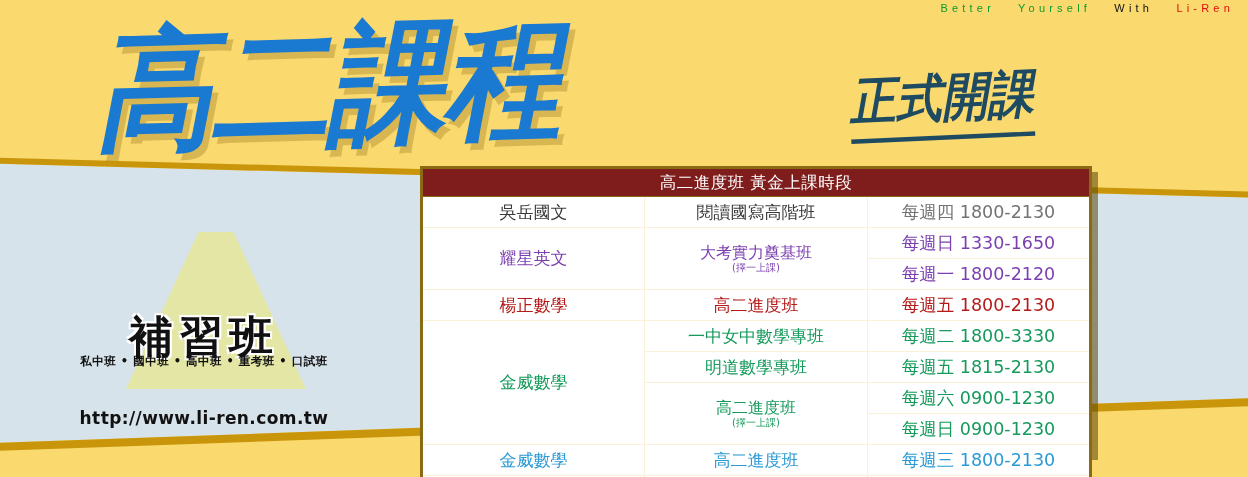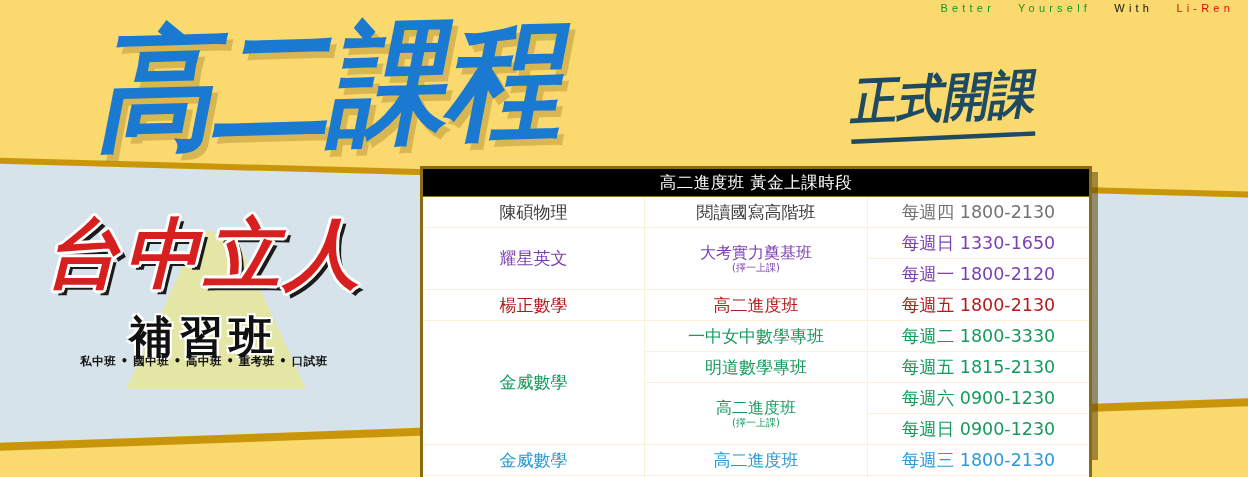--- a/index.html
+++ b/index.html
@@ -183,21 +183,21 @@
     position:absolute; z-index:6;
     left:420px; top:166px;
     width:672px;
     border:3px solid #8a6a12;
     border-collapse:collapse;
     background:#ffffff;
     table-layout:fixed;
     font-family:"DejaVu Sans", sans-serif;
   }
   .sched th.hdr {
-    background:#000000;
+    background:#7f1d1d;
     color:#ffffff;
     font-size:16.5px;
     font-weight:normal;
     height:27px;
     line-height:27px;
     text-align:center;
     letter-spacing:0.5px;
     border-bottom:1px solid #8a6a12;
   }
   .sched td {
@@ -232,35 +232,35 @@
     <span class="w3">With</span>
     <span class="w4">Li-Ren</span>
   </div>
 
   <div class="title-main">高二課程</div>
   <div class="title-sub">正式開課</div>
 
   <div class="logo-wrap">
     <div class="logo-tri"></div>
     <div class="logo-tri-cut"></div>
-    <div class="logo-cn">台中立人</div>
     <div class="logo-cram">補習班</div>
     <div class="logo-classes">私中班 • 國中班 • 高中班 • 重考班 • 口試班</div>
+    <div class="logo-url">http://www.li-ren.com.tw</div>
   </div>
 
   <div class="table-shadow"></div>
   <table class="sched">
     <thead>
       <tr>
         <th class="hdr" colspan="3">高二進度班 黃金上課時段</th>
       </tr>
     </thead>
     <tbody id="sched-body">
         <tr>
-          <td class="c-teacher" rowspan="1" style="color: rgb(58, 58, 58);">陳碩物理</td>
+          <td class="c-teacher" rowspan="1" style="color: rgb(58, 58, 58);">吳岳國文</td>
           <td class="c-course sep-l" rowspan="1" style="color: rgb(58, 58, 58);">閱讀國寫高階班</td>
           <td class="c-time time sep-l" style="color: #737373;">每週四 1800-2130</td>
         </tr>
         <tr>
           <td class="c-teacher" rowspan="2" style="color: rgb(123, 63, 176);">耀星英文</td>
           <td class="c-course sep-l two-line" rowspan="2" style="color: rgb(123, 63, 176);"><span>大考實力奠基班</span><span class="small">(擇一上課)</span></td>
           <td class="c-time time sep-l" style="color: rgb(123, 63, 176);">每週日 1330-1650</td>
         </tr>
         <tr>
           <td class="c-time time sep-l" style="color: rgb(123, 63, 176);">每週一 1800-2120</td>

